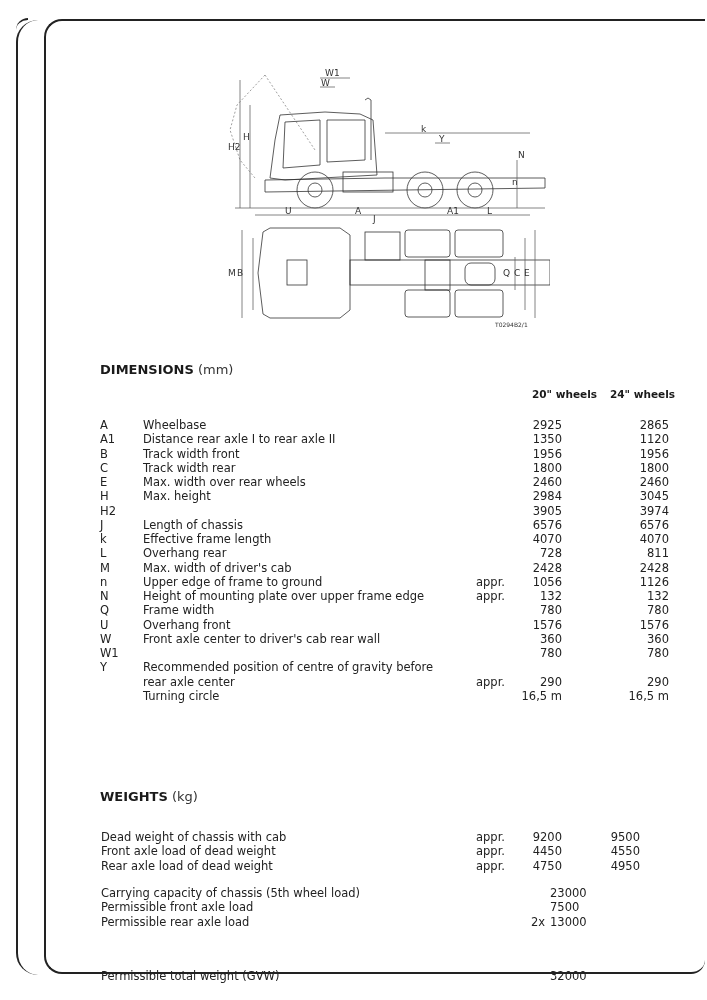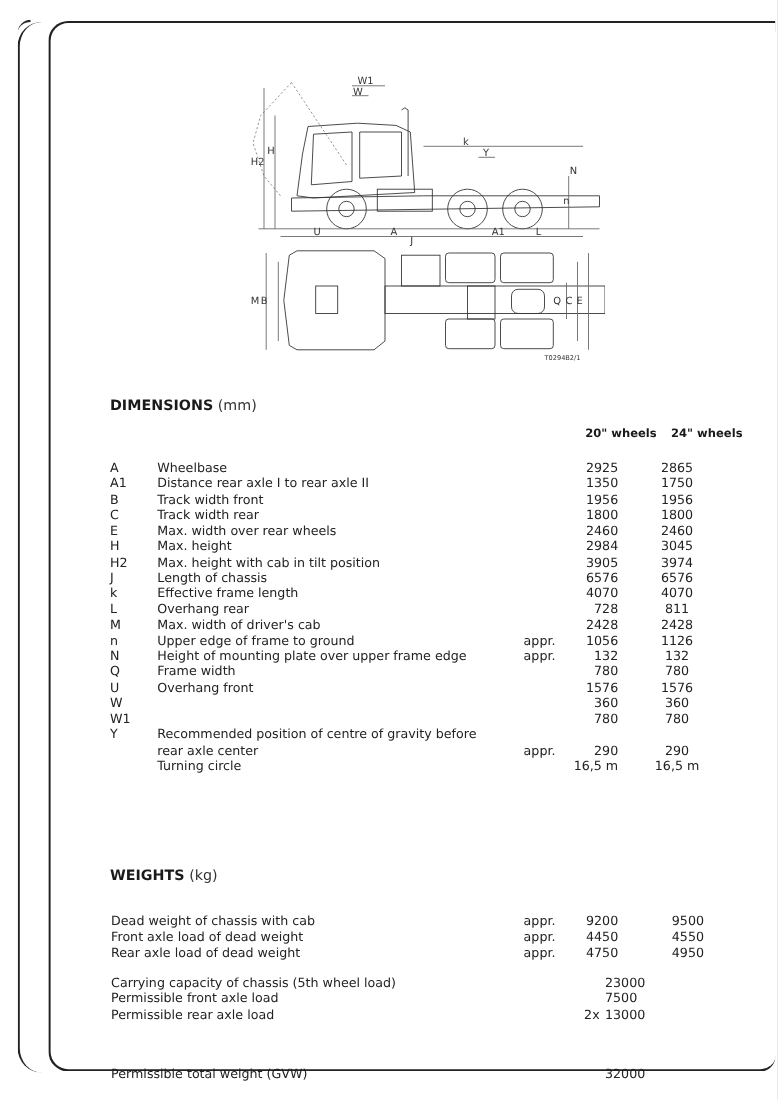--- a/index.html
+++ b/index.html
@@ -12,21 +12,21 @@
   .lbl { font-size:9px; fill:#333; font-family:"DejaVu Sans", sans-serif; }
   .section-title { position:absolute; font-size:13px; letter-spacing:0; }
   .section-title b { font-weight:bold; }
   .section-title span.unit { font-weight:normal; color:#333; }
   .col-head { position:absolute; font-size:10.5px; font-weight:bold; top:388px; }
   .row { position:absolute; left:0; width:707px; height:14px; font-size:11.5px; line-height:14px; color:#222; }
   .row .code { position:absolute; left:100px; }
   .row .desc { position:absolute; left:143px; white-space:nowrap; }
   .row .appr { position:absolute; left:476px; }
   .row .v20 { position:absolute; left:512px; width:50px; text-align:right; }
-  .row .v24 { position:absolute; left:591px; width:49px; text-align:center; }
+  .row .v24 { position:absolute; left:620px; width:49px; text-align:right; }
   .wrow { position:absolute; left:0; width:707px; height:14px; font-size:11.5px; line-height:14px; color:#222;padding-left:44px; }
   .wrow .desc { position:absolute; left:101px; white-space:nowrap; }
   .wrow .appr { position:absolute; left:476px; }
   .wrow .v1 { position:absolute; left:512px; width:50px; text-align:right; }
   .wrow .v2 { position:absolute; left:591px; width:49px; text-align:right; }
   .wrow .mult { position:absolute; left:531px; }
   .wrow .cap { position:absolute; left:550px; width:52px; text-align:left; }
 </style>
 </head>
 <body>
@@ -123,21 +123,21 @@
       <span class="desc">Wheelbase</span>
       <span class="appr"></span>
       <span class="v20">2925</span>
       <span class="v24">2865</span>
     </div>
     <div class="row" style="top: 432.25px;">
       <span class="code">A1</span>
       <span class="desc">Distance rear axle I to rear axle II</span>
       <span class="appr"></span>
       <span class="v20">1350</span>
-      <span class="v24">1750</span>
+      <span class="v24">1120</span>
     </div>
     <div class="row" style="top: 446.5px;">
       <span class="code">B</span>
       <span class="desc">Track width front</span>
       <span class="appr"></span>
       <span class="v20">1956</span>
       <span class="v24">1956</span>
     </div>
     <div class="row" style="top: 460.75px;">
       <span class="code">C</span>
@@ -155,21 +155,20 @@
     </div>
     <div class="row" style="top: 489.25px;">
       <span class="code">H</span>
       <span class="desc">Max. height</span>
       <span class="appr"></span>
       <span class="v20">2984</span>
       <span class="v24">3045</span>
     </div>
     <div class="row" style="top: 503.5px;">
       <span class="code">H2</span>
-      <span class="desc">Max. height with cab in tilt position</span>
       <span class="appr"></span>
       <span class="v20">3905</span>
       <span class="v24">3974</span>
     </div>
     <div class="row" style="top: 517.75px;">
       <span class="code">J</span>
       <span class="desc">Length of chassis</span>
       <span class="appr"></span>
       <span class="v20">6576</span>
       <span class="v24">6576</span>
@@ -218,20 +217,21 @@
     </div>
     <div class="row" style="top: 617.5px;">
       <span class="code">U</span>
       <span class="desc">Overhang front</span>
       <span class="appr"></span>
       <span class="v20">1576</span>
       <span class="v24">1576</span>
     </div>
     <div class="row" style="top: 631.75px;">
       <span class="code">W</span>
+      <span class="desc">Front axle center to driver's cab rear wall</span>
       <span class="appr"></span>
       <span class="v20">360</span>
       <span class="v24">360</span>
     </div>
     <div class="row" style="top: 646px;">
       <span class="code">W1</span>
       <span class="appr"></span>
       <span class="v20">780</span>
       <span class="v24">780</span>
     </div>

